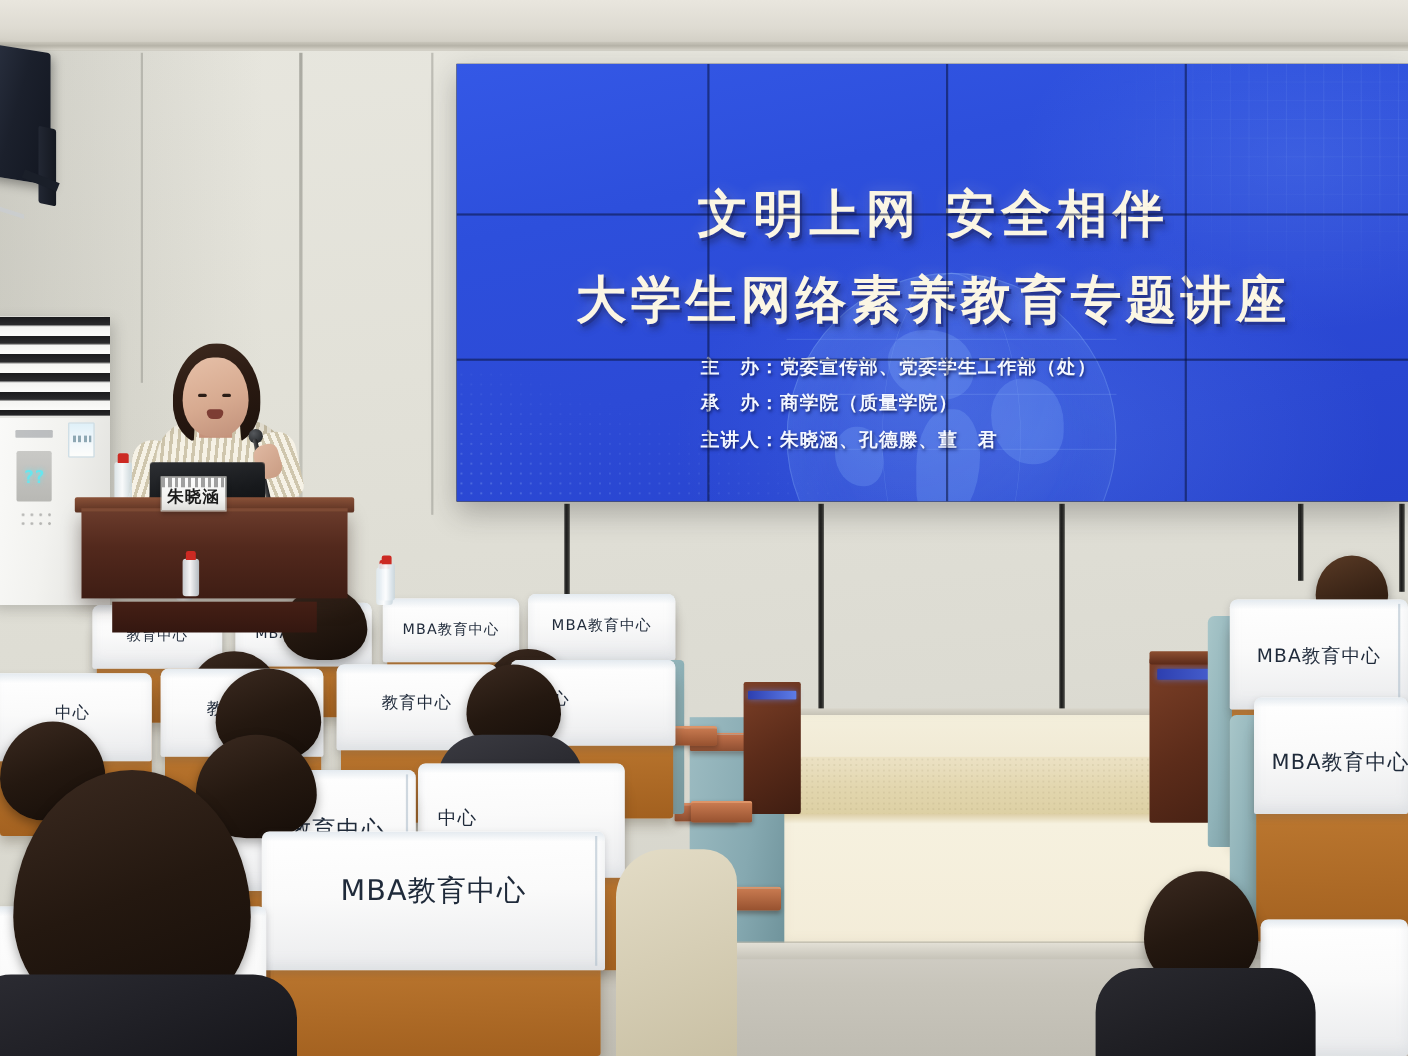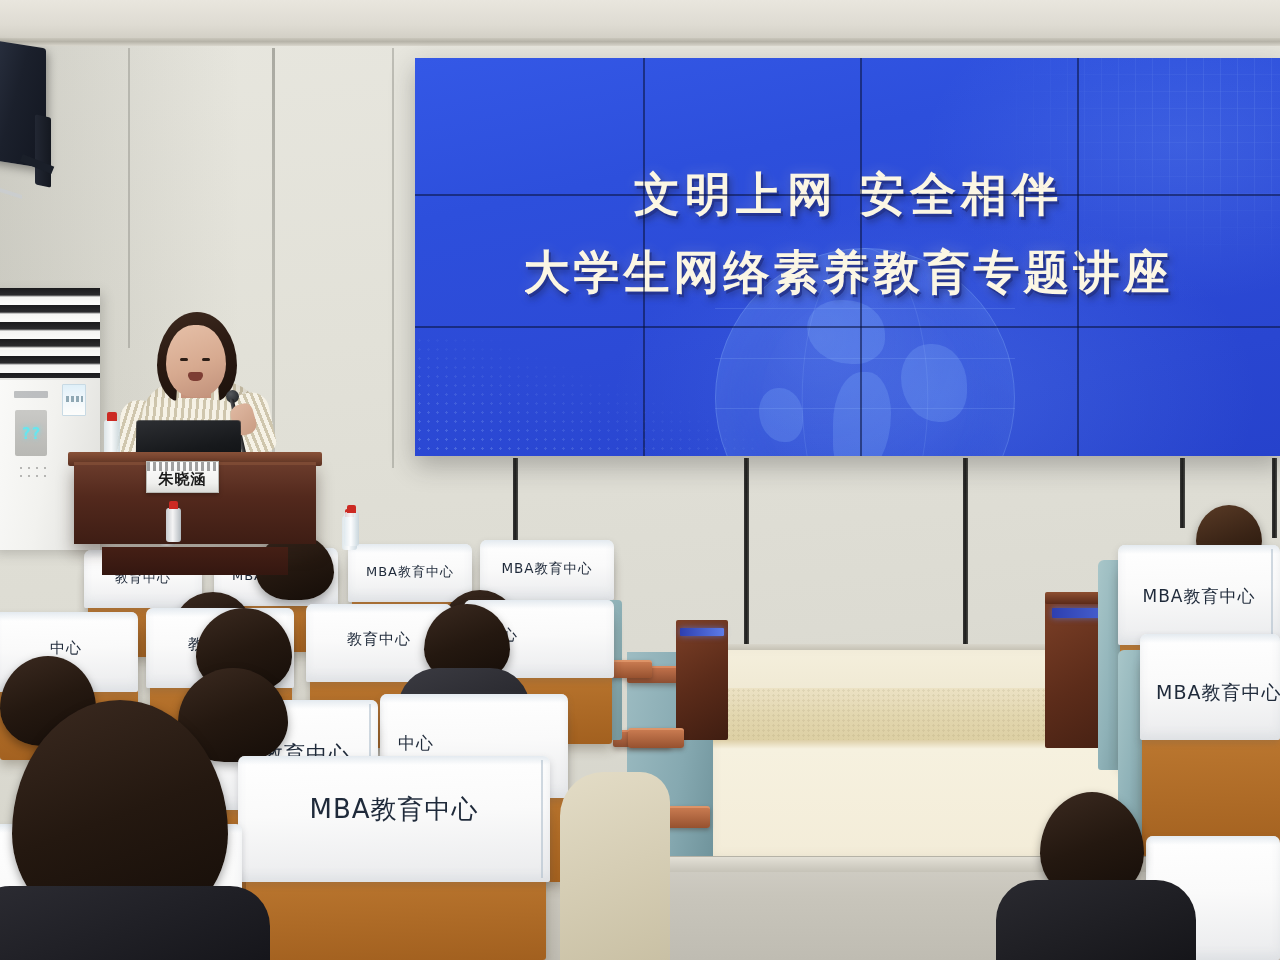--- a/index.html
+++ b/index.html
@@ -246,21 +246,21 @@
   .podium::after {
     content: ""; position: absolute; left: 28px; top: 82px; width: 186px; height: 28px;
     background: linear-gradient(180deg, #451f15, #341710);
   }
   .podium-top {
     position: absolute; left: 68px; top: 452px; width: 254px; height: 14px;
     background: linear-gradient(180deg, #8a5239, #5e3323);
     border-radius: 2px;
   }
   .nameplate {
-    position: absolute; left: 146px; top: 461px; width: 73px; height: 32px;
+    position: absolute; left: 146px; top: 433px; width: 60px; height: 32px;
     background: linear-gradient(180deg, #fefefe 0%, #f0f0ee 70%, #dcdcd9 100%);
     border: 1px solid #b9b9b4;
     display: flex; align-items: flex-end; justify-content: center;
     box-shadow: 0 2px 4px rgba(0,0,0,.25);
     overflow: hidden;
   }
   .nameplate-head {
     position: absolute; left: 0; top: 0; width: 100%; height: 9px;
     background: repeating-linear-gradient(90deg, rgba(70,70,70,.5) 0 3px, transparent 3px 6px);
   }
@@ -483,20 +483,31 @@
         <div class="continent" style="left:186px; top:96px; width:66px; height:78px;"></div>
         <div class="continent" style="left:44px; top:140px; width:44px; height:54px;"></div>
       </div>
 
 
       <div class="title-block">
         <div class="title-main">文明上网  安全相伴</div>
         <div class="title-sub">大学生网络素养教育专题讲座</div>
       </div>
 
+      <div class="credits">
+        <div>
+          <span class="lbl">主　办：</span><span>党委宣传部、党委学生工作部（处）</span>
+        </div>
+        <div>
+          <span class="lbl">承　办：</span><span>商学院（质量学院）</span>
+        </div>
+        <div>
+          <span class="lbl">主讲人：</span><span>朱晓涵、孔德滕、董　君</span>
+        </div>
+      </div>
 
       <div class="seam-v" style="left:228px;"></div>
       <div class="seam-v" style="left:445px;"></div>
       <div class="seam-v" style="left:662px;"></div>
       <div class="seam-h" style="top:136px;"></div>
       <div class="seam-h" style="top:268px;"></div>
     </div>
   </div>
 
   <div class="ac-unit">

